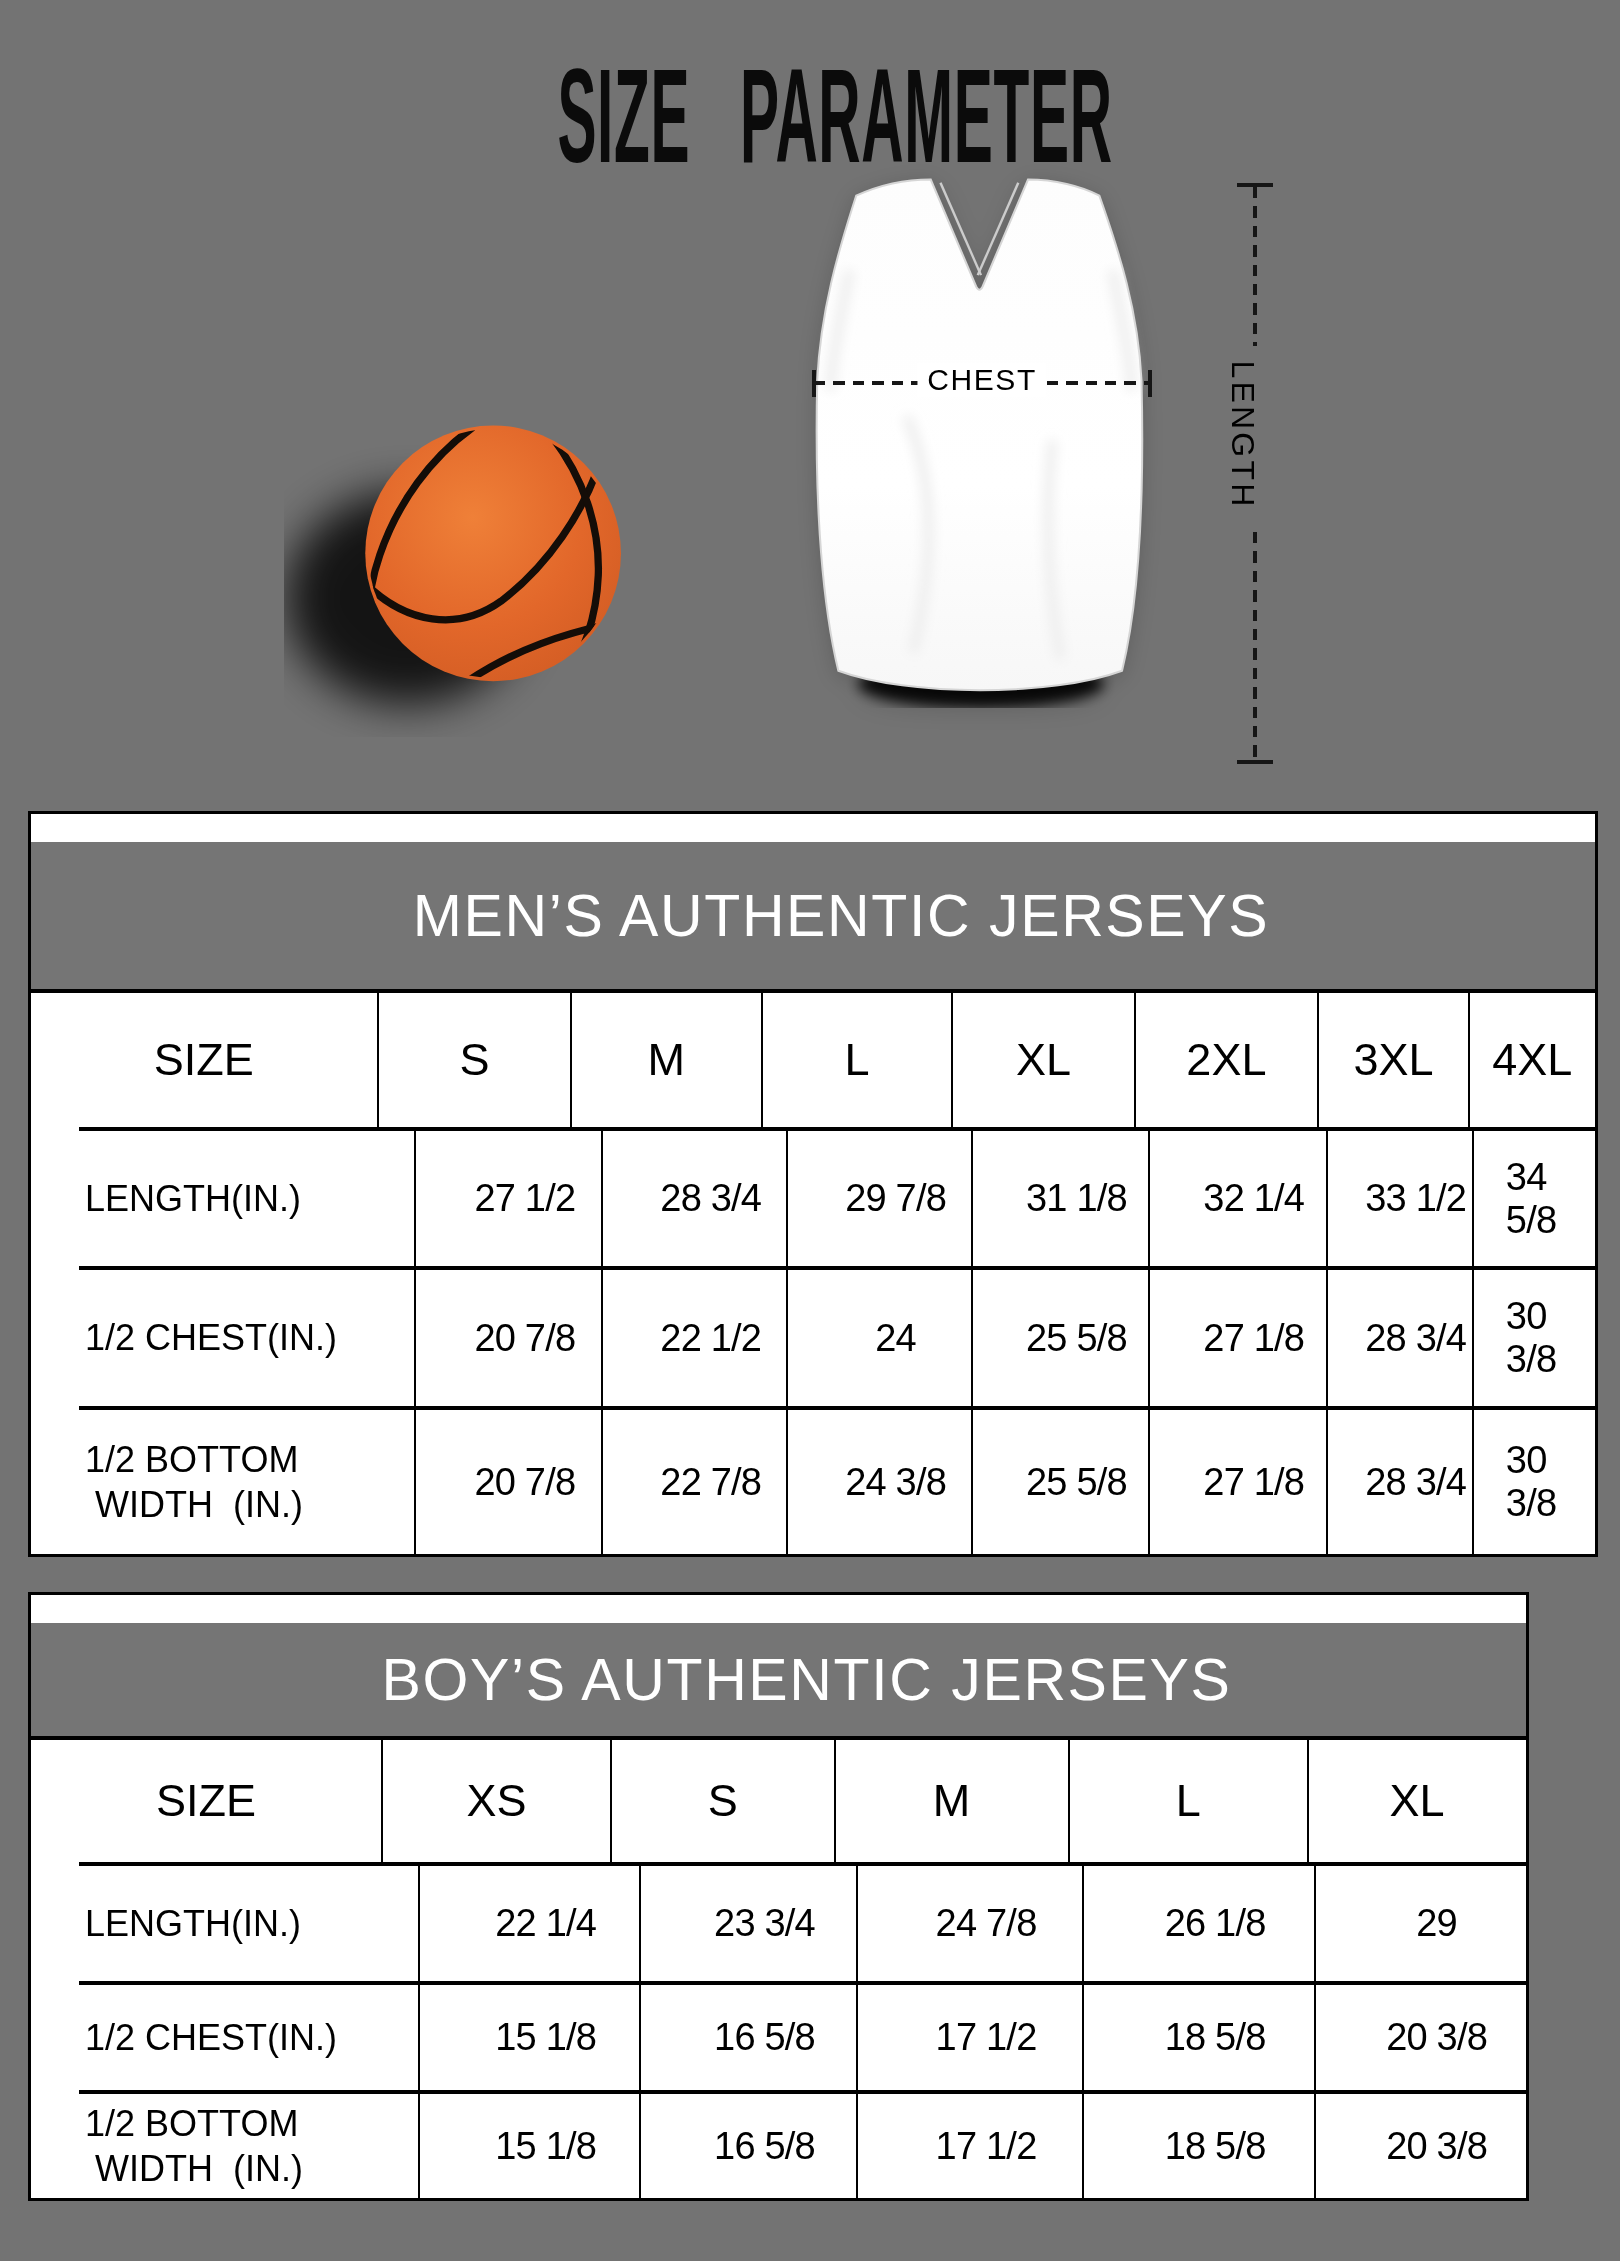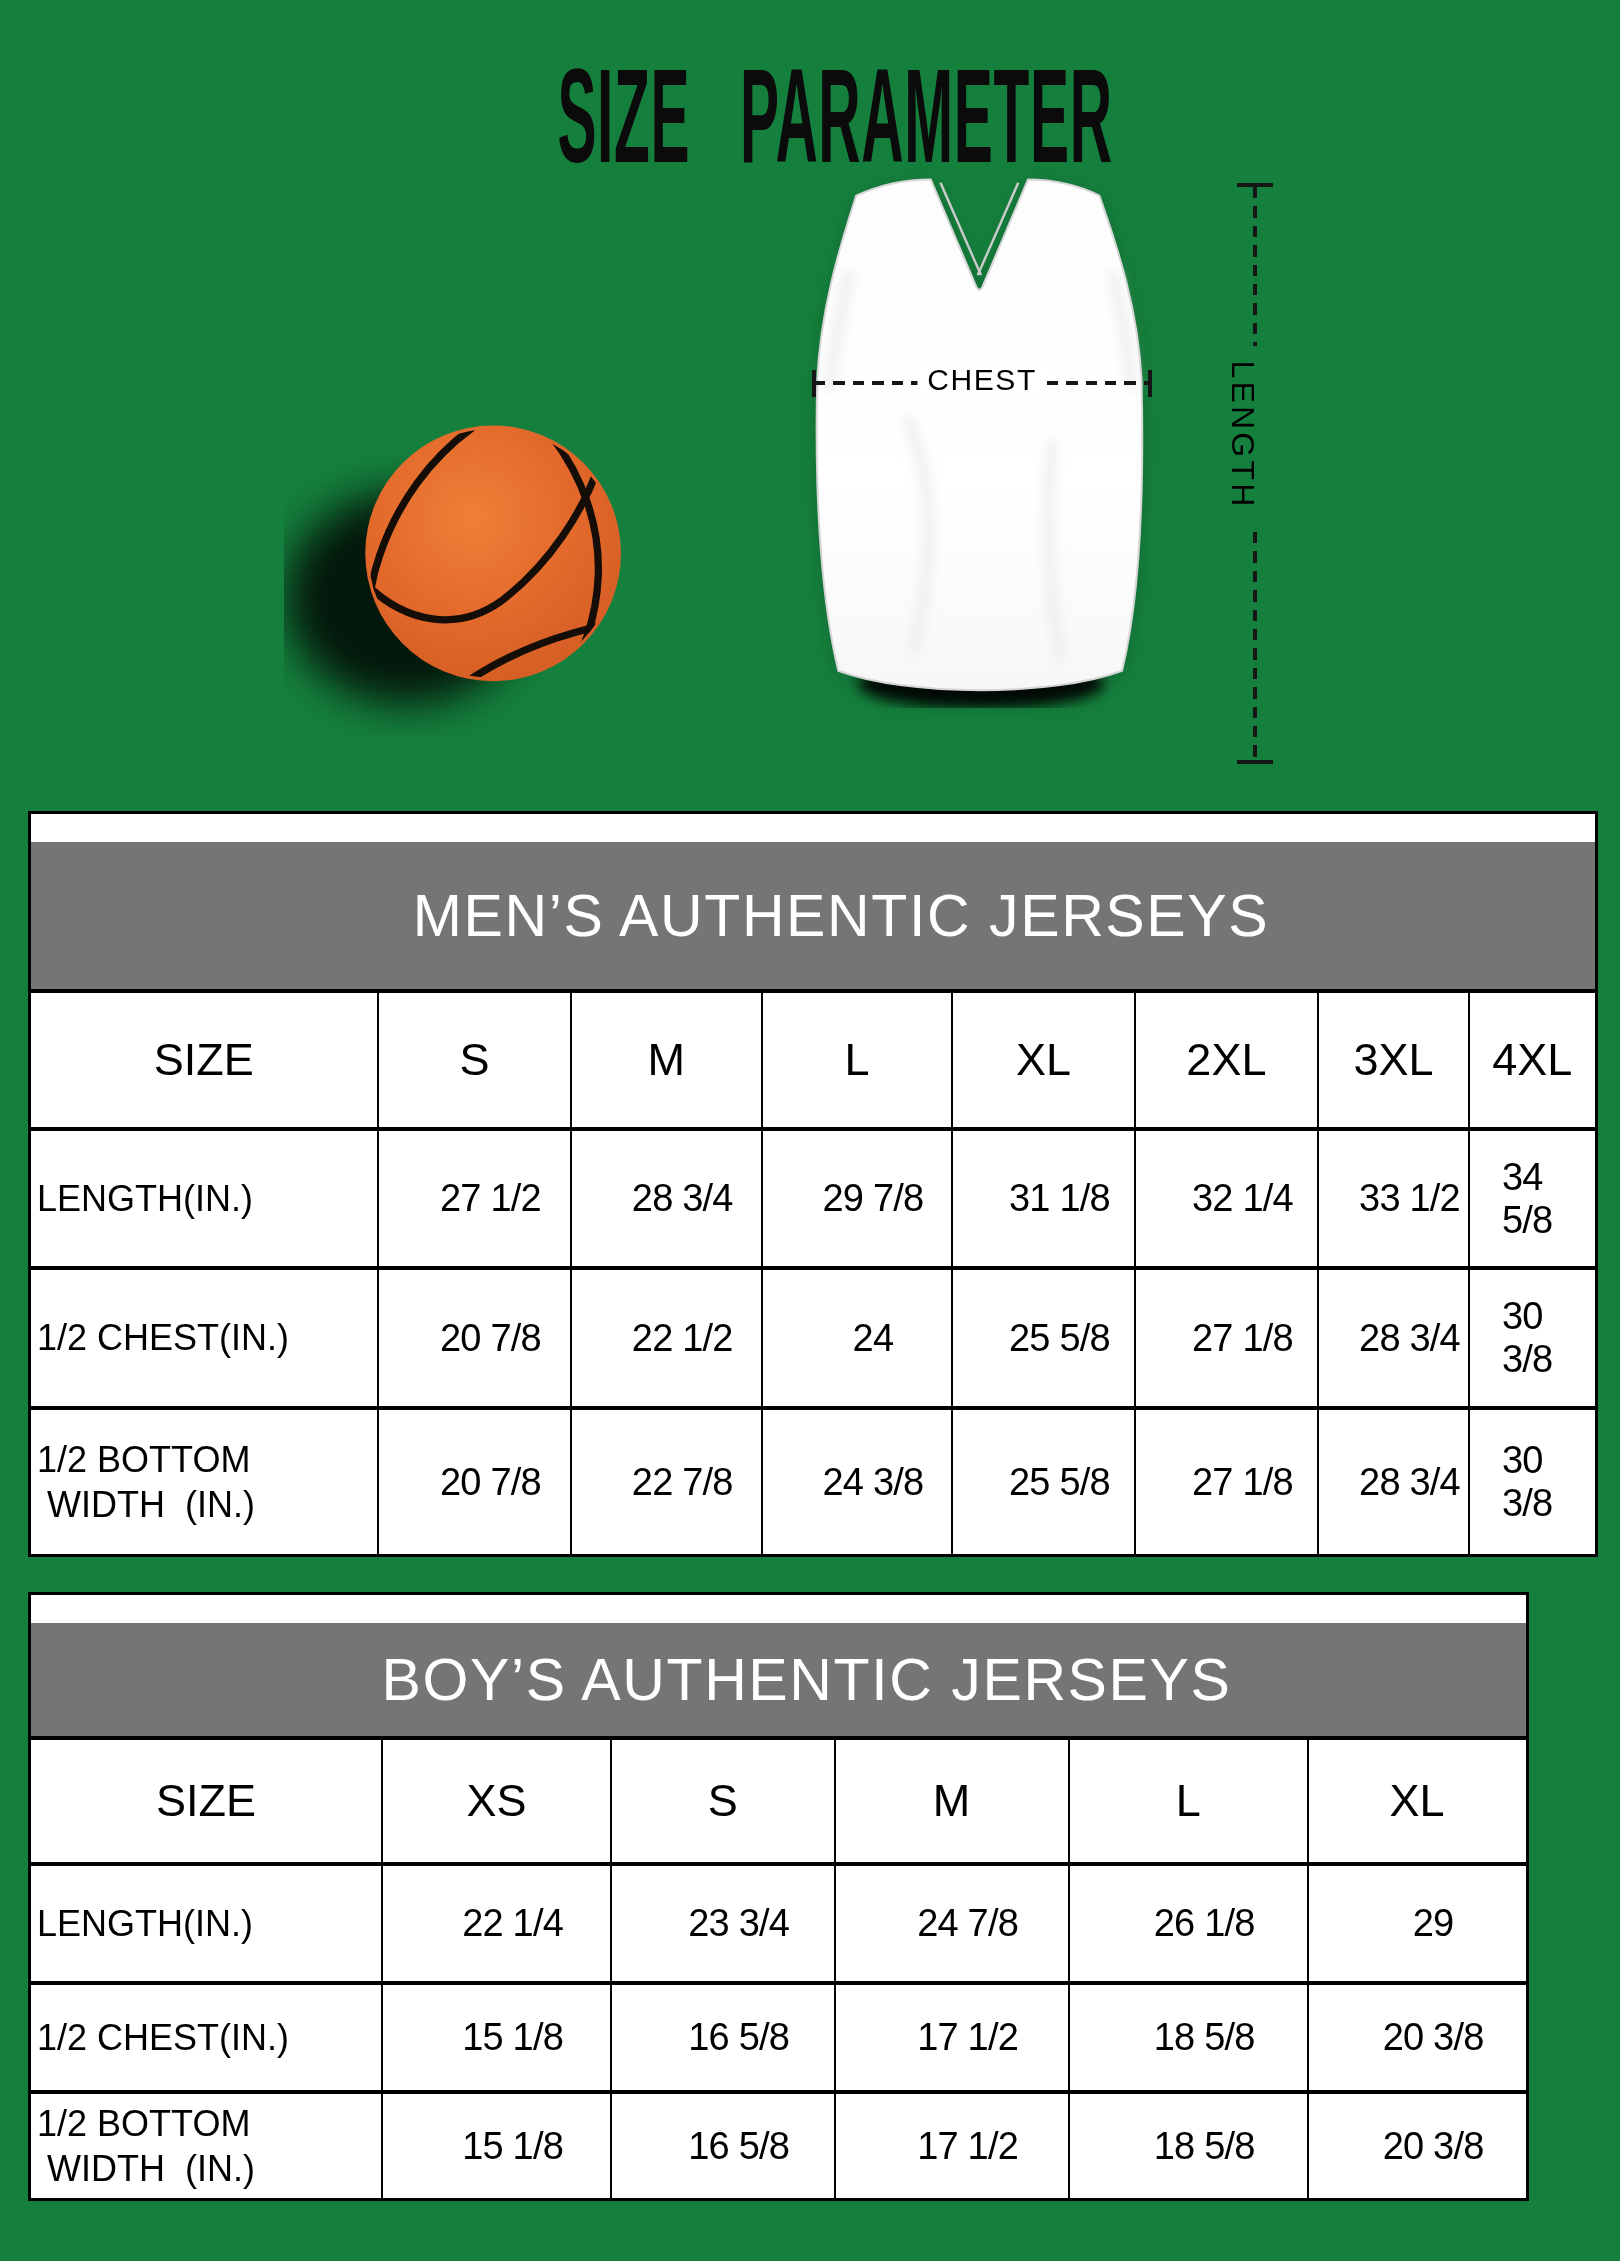--- a/index.html
+++ b/index.html
@@ -1,16 +1,16 @@
 <!DOCTYPE html>
 <html style="font-size:13px"><head>
 <meta charset="utf-8">
 <style>
   html,body{margin:0;padding:0;background:#ffffff;}
-  .page{position:relative;width:1620px;height:2261px;background:#15803d;overflow:hidden;
+  .page{position:relative;width:1620px;height:2261px;background:#737373;overflow:hidden;
         font-family:"Liberation Sans",sans-serif;color:#000;}
 
   
   .main-title{position:absolute;left:0;right:0;top:47px;margin:0;text-align:center;
     font-size:133px;font-weight:700;line-height:1.04;letter-spacing:1.6px;white-space:nowrap;
     color:#0b0b0b;transform:translateX(25px) scaleX(0.44);}
   .main-title .w1{margin-right:113px;}
 
   
   .figure{position:absolute;left:0;top:154px;width:1620px;height:648px;}
@@ -40,21 +40,21 @@
   .mens{top:811px;width:1564px;}
   .boys{top:1592px;width:1495px;}
   .banner{display:flex;align-items:center;justify-content:center;background:#757575;
     color:#fff;font-size:59px;letter-spacing:1.6px;text-indent:57px;border-bottom:4px solid #000;margin-top:28px;}
   .mens .banner{height:147px;}
   .boys .banner{height:113px;}
 
   .grid-row{display:grid;}
   .mens .grid-row{grid-template-columns:427fr 238fr 235fr 235fr 225fr 226fr 186fr 156fr;}
   .boys .grid-row{grid-template-columns:433fr 282fr 276fr 289fr 295fr 270fr;}
-  .grid-row + .grid-row{border-top:4px solid #000;}
+  .grid-row + .grid-row{border-top:4px solid #000;margin-left:48px;}
   .mens .r0{height:134px;} .mens .r1{height:135px;} .mens .r2{height:136px;} .mens .r3{height:144px;}
   .boys .r0{height:122px;} .boys .r1{height:115px;} .boys .r2{height:105px;} .boys .r3{height:104px;}
 
   .cell{display:flex;align-items:center;justify-content:center;min-width:0;}
   .grid-row > .cell + .cell{border-left:2.4px solid #000;}
   .hdr-cell{font-size:45px;font-weight:400;}
   .val-cell{font-size:38px;letter-spacing:-0.8px;padding-left:32px;}
   .lbl-cell{justify-content:flex-start;padding-left:6.5px;font-size:36px;}
   .lbl-pre{white-space:pre;line-height:1.25;}
 </style>

